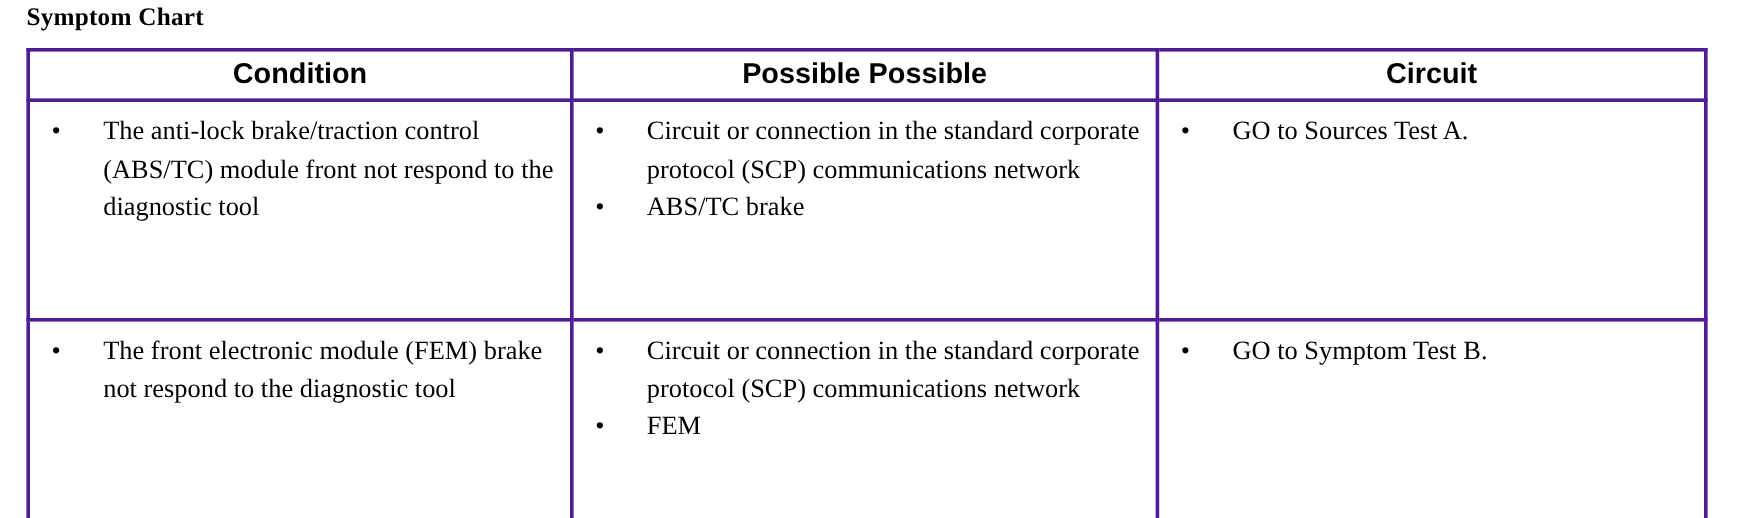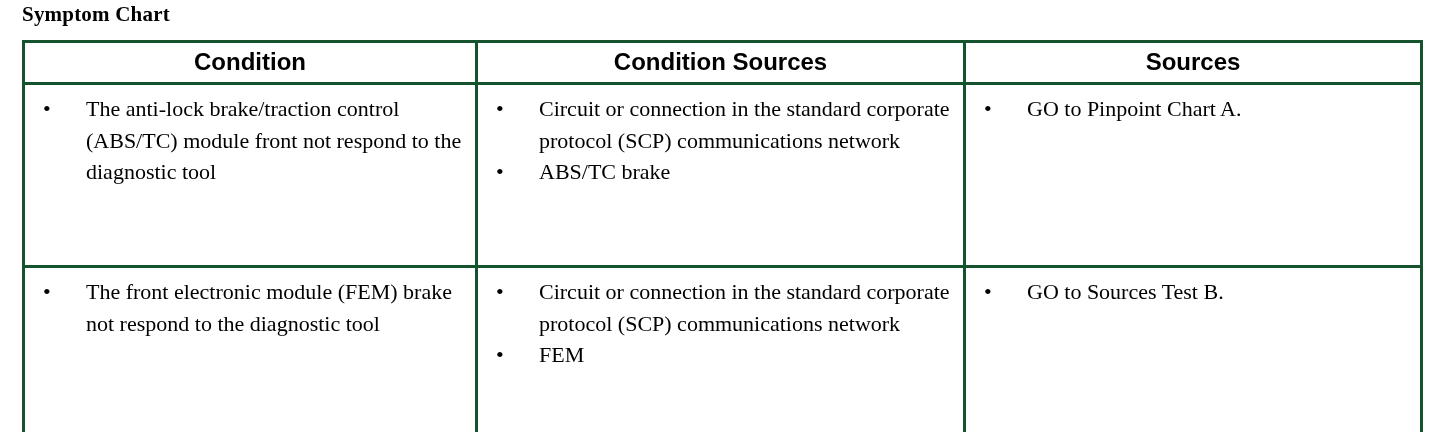--- a/index.html
+++ b/index.html
@@ -45,21 +45,21 @@
     table-layout: fixed;
     border: 3px solid #000000;
   }
 
   .symptom-table col.col-condition { width: 453px; }
   .symptom-table col.col-sources   { width: 488px; }
   .symptom-table col.col-action    { width: 457px; }
 
   .symptom-table th,
   .symptom-table td {
-    border: 3px solid #14532d;
+    border: 3px solid #4c1d95;
     vertical-align: top;
     padding: 0;
   }
 
   
   .symptom-table thead th {
     height: 37px;
     text-align: center;
     vertical-align: middle;
     font-family: "Liberation Sans", "DejaVu Sans", sans-serif;
@@ -118,22 +118,22 @@
 
   <table class="symptom-table">
     <colgroup>
       <col class="col-condition">
       <col class="col-sources">
       <col class="col-action">
     </colgroup>
     <thead>
       <tr>
         <th>Condition</th>
-        <th>Condition Sources</th>
-        <th>Sources</th>
+        <th>Possible Possible</th>
+        <th>Circuit</th>
       </tr>
     </thead>
     <tbody>
 
       <tr class="row-1">
         <td>
           <ul class="bullet-list">
             <li class="bullet-item">
               <span class="bullet-dot">•</span>
               <span class="bullet-text">The anti-lock brake/traction control (ABS/TC) module front not respond to the diagnostic tool</span>
@@ -149,21 +149,21 @@
             <li class="bullet-item">
               <span class="bullet-dot">•</span>
               <span class="bullet-text">ABS/TC brake</span>
             </li>
           </ul>
         </td>
         <td>
           <ul class="bullet-list">
             <li class="bullet-item">
               <span class="bullet-dot">•</span>
-              <span class="bullet-text">GO to Pinpoint Chart A.</span>
+              <span class="bullet-text">GO to Sources Test A.</span>
             </li>
           </ul>
         </td>
       </tr>
 
       <tr class="row-2">
         <td>
           <ul class="bullet-list">
             <li class="bullet-item">
               <span class="bullet-dot">•</span>
@@ -180,21 +180,21 @@
             <li class="bullet-item">
               <span class="bullet-dot">•</span>
               <span class="bullet-text">FEM</span>
             </li>
           </ul>
         </td>
         <td>
           <ul class="bullet-list">
             <li class="bullet-item">
               <span class="bullet-dot">•</span>
-              <span class="bullet-text">GO to Sources Test B.</span>
+              <span class="bullet-text">GO to Symptom Test B.</span>
             </li>
           </ul>
         </td>
       </tr>
 
     </tbody>
   </table>
 
 </div>
 

